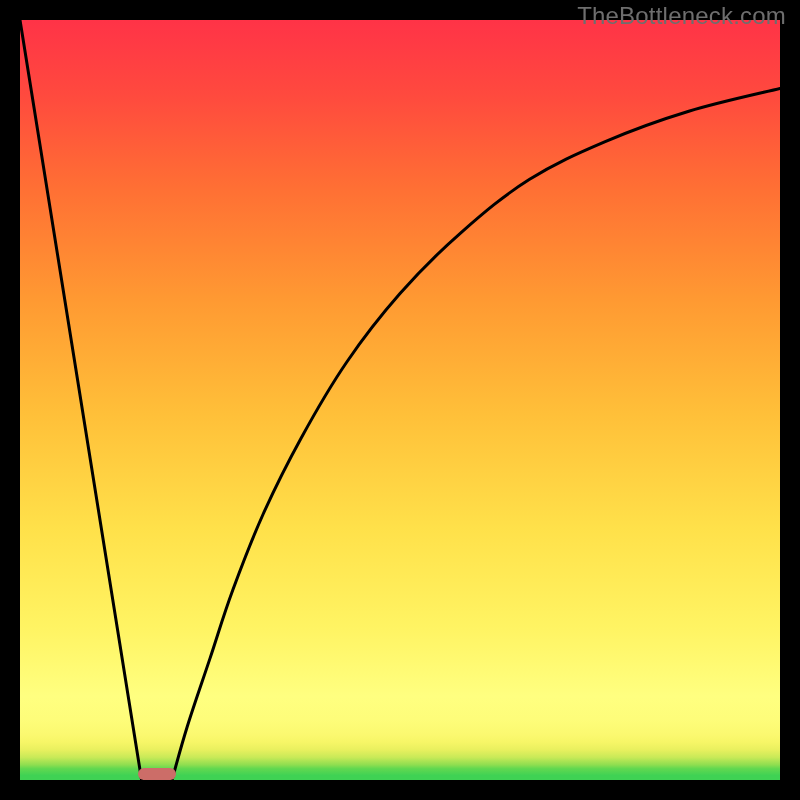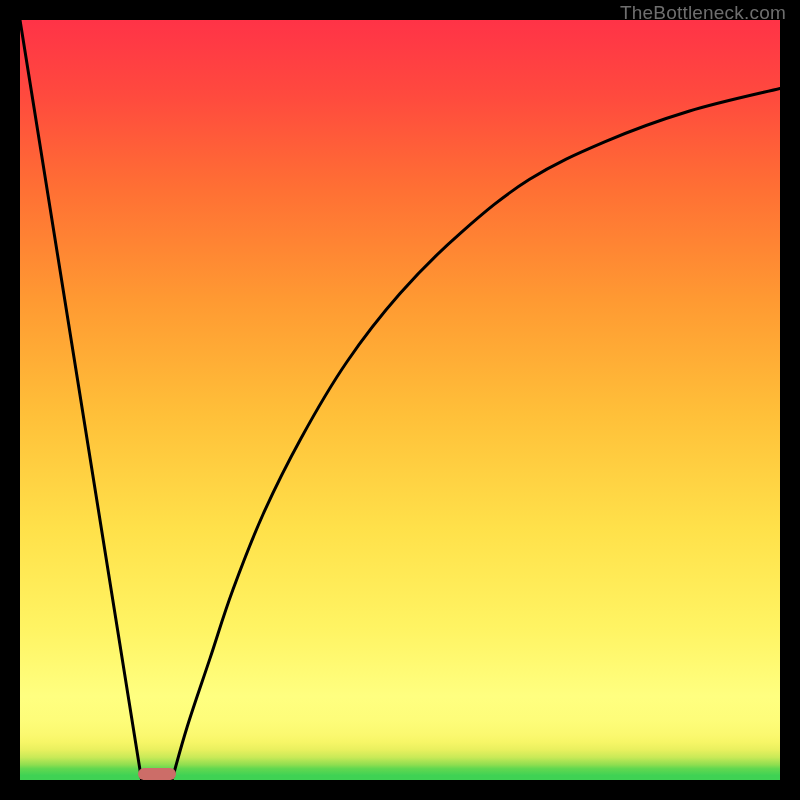--- a/index.html
+++ b/index.html
@@ -54,21 +54,21 @@
   .marker {
     position: absolute;
     background: #cc6d68;
     border-radius: 6px;
   }
   .watermark {
     position: absolute;
     top: 2px;
     right: 14px;
     color: #6e6e6e;
-    font-size: 19px;
+    font-size: 24px;
     letter-spacing: 0.2px;
   }
 </style>
 </head>
 <body>
 
 <div class="frame">
   <div class="plot">
     <svg class="curve" viewBox="0 0 760 760" preserveAspectRatio="none">
       <path id="left-path" fill="none" stroke="#000" stroke-width="3" stroke-linecap="round" d="M0.0 0.0 L121.6 760.0"></path>

